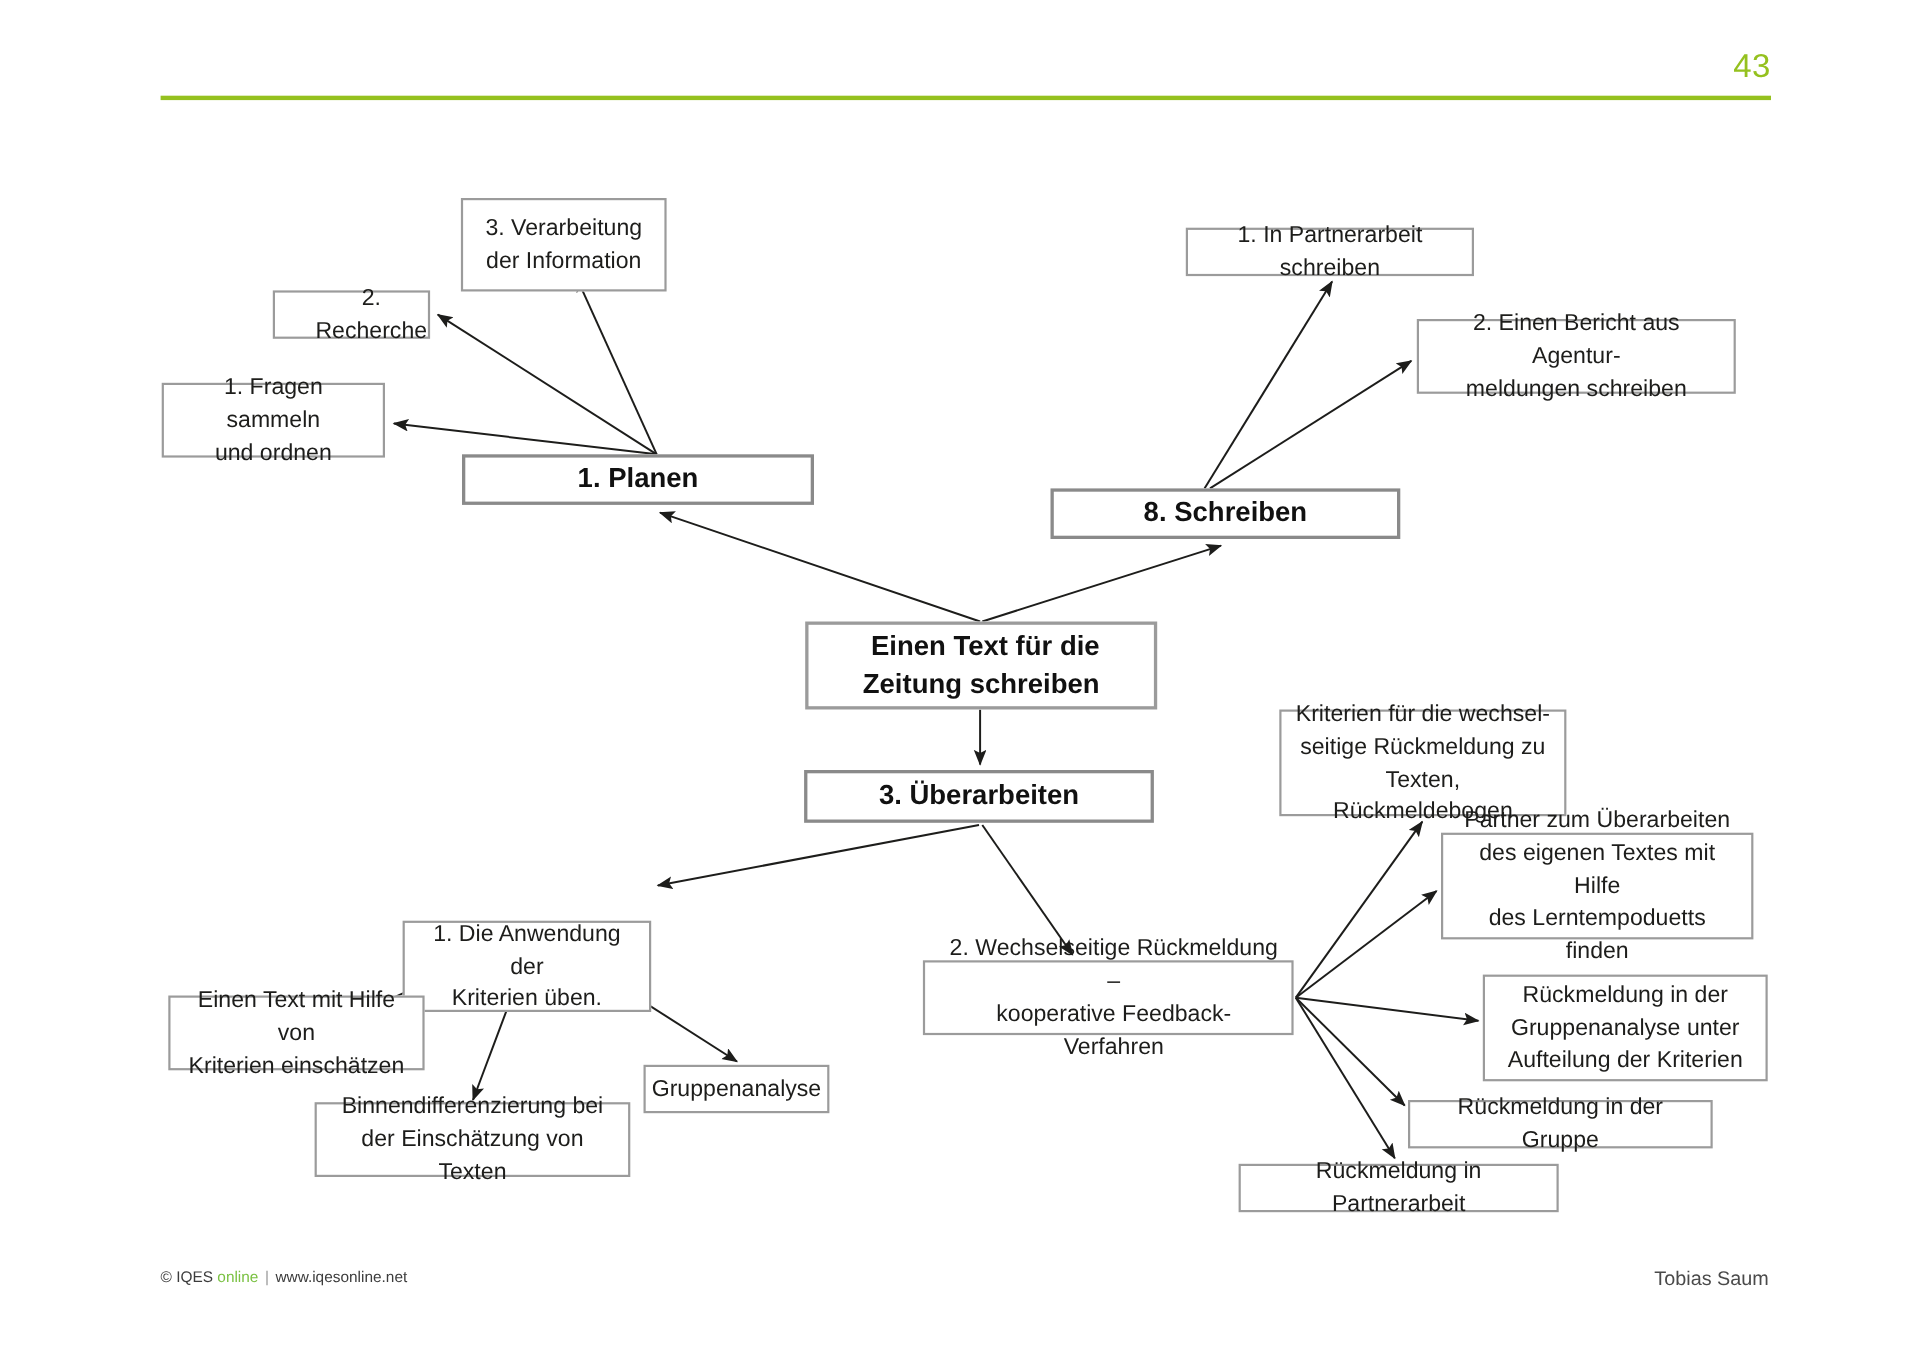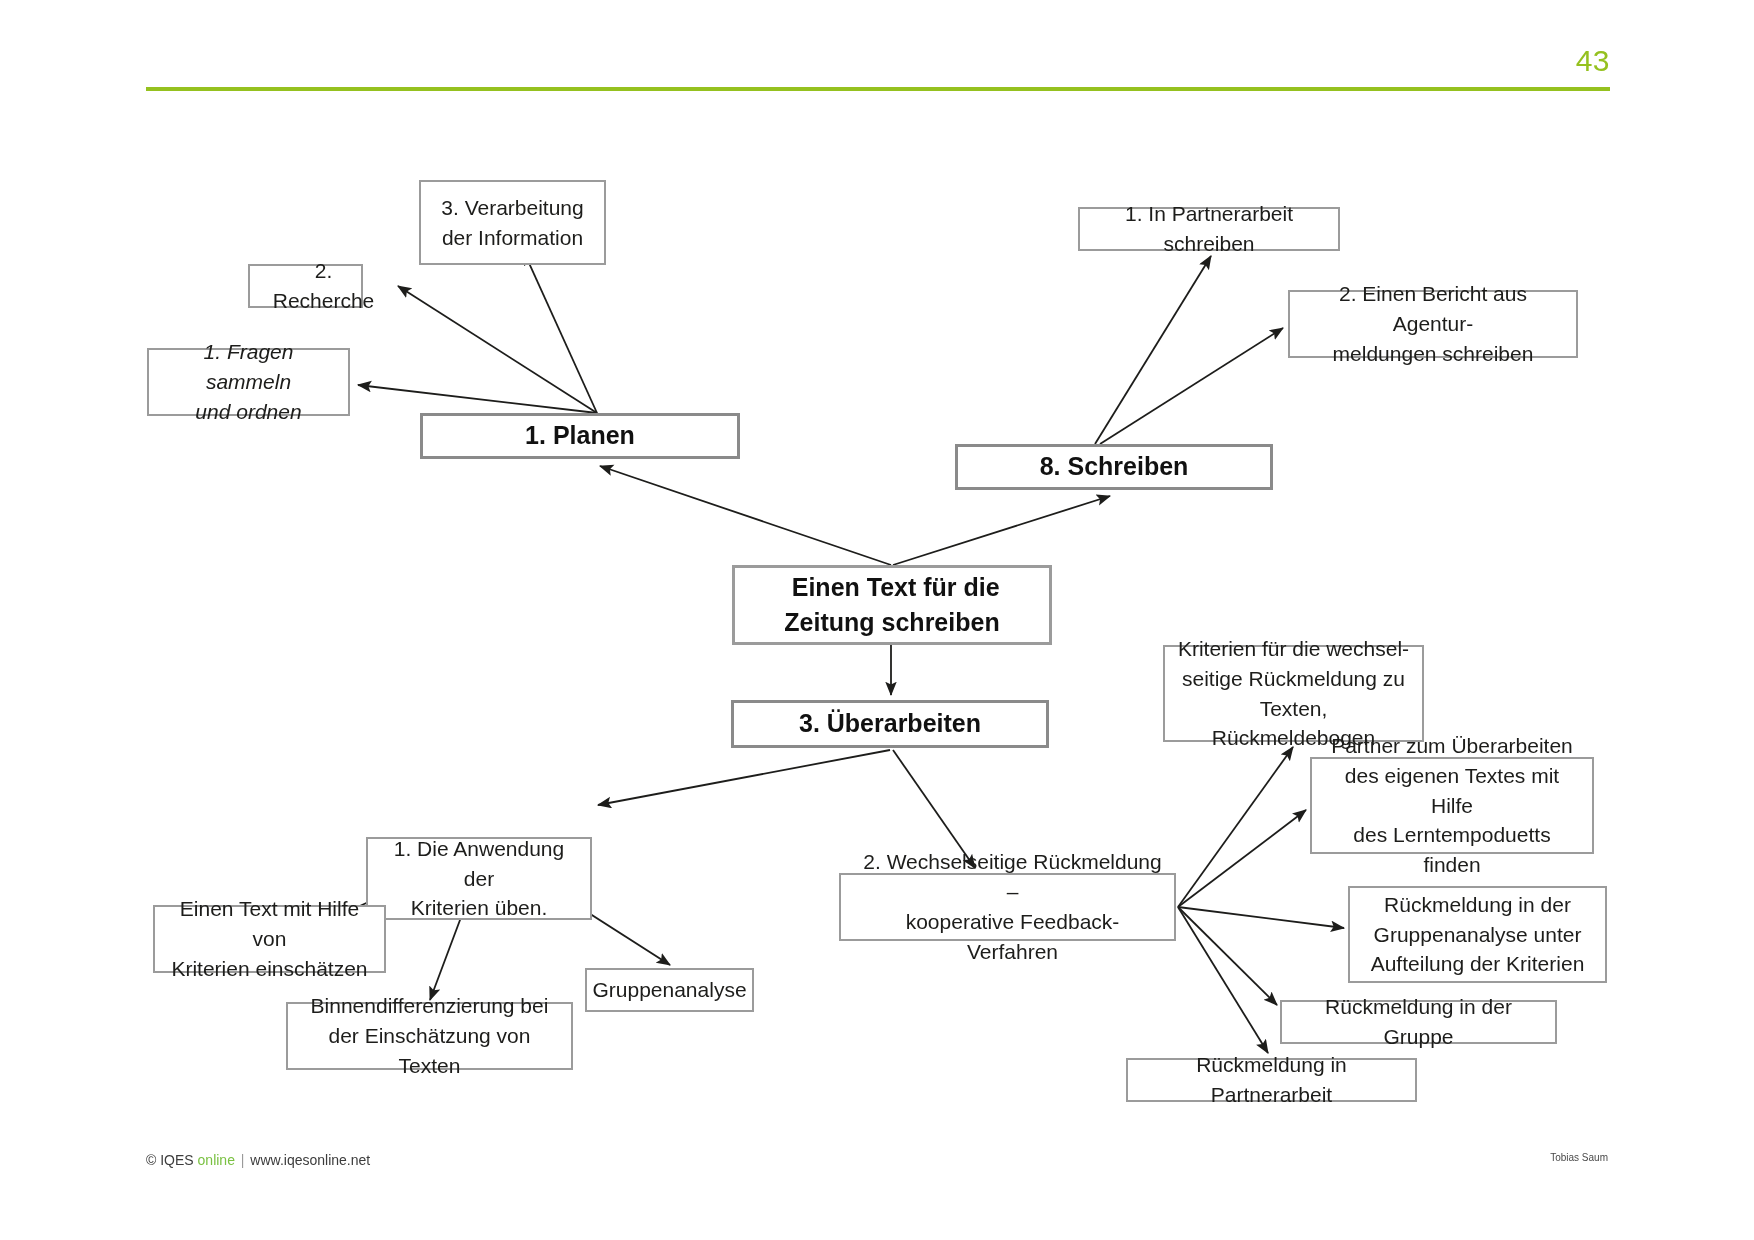--- a/index.html
+++ b/index.html
@@ -47,21 +47,21 @@
     font-size: 14px;
     color: #3c3c3c;
     white-space: nowrap;
   }
   #footer-left .green { color: #7ac142; }
   #footer-left .sep { color: #9a9a9a; padding: 0 2px; }
   #footer-right {
     position: absolute;
     right: 146px;
     top: 1152px;
-    font-size: 10px;
+    font-size: 18px;
     color: #4a4a4a;
     white-space: nowrap;
     text-align: right;
   }
 
   
   #diagram {
     position: absolute;
     left: 0;
     top: 0;
@@ -143,23 +143,23 @@
           <line x1="1178" y1="907" x2="1277" y2="1005" stroke="#1d1d1b" stroke-width="1.8" marker-end="url(#arrowhead)"></line>
           <line x1="1178" y1="907" x2="1268" y2="1053" stroke="#1d1d1b" stroke-width="1.8" marker-end="url(#arrowhead)"></line>
         </g>
     </svg>
     <div id="node-layer">
         <div class="node root" style="left: 732px; top: 565px; width: 320px; height: 80px;">Einen Text für die
 Zeitung schreiben</div>
         <div class="node strong" style="left: 420px; top: 413px; width: 320px; height: 46px;">1. Planen</div>
         <div class="node strong" style="left: 955px; top: 444px; width: 318px; height: 46px;">8. Schreiben</div>
         <div class="node strong" style="left: 731px; top: 700px; width: 318px; height: 48px;">3. Überarbeiten</div>
-        <div class="node" style="left: 147px; top: 348px; width: 203px; height: 68px; font-style: italic;">1. Fragen sammeln
+        <div class="node" style="left: 147px; top: 348px; width: 203px; height: 68px;">1. Fragen sammeln
 und ordnen</div>
-        <div class="node" style="left: 248px; top: 264px; width: 115px; height: 44px; padding-left: 48px;">2. Recherche</div>
+        <div class="node" style="left: 248px; top: 264px; width: 143px; height: 44px; padding-left: 48px;">2. Recherche</div>
         <div class="node" style="left: 419px; top: 180px; width: 187px; height: 85px;">3. Verarbeitung
 der Information</div>
         <div class="node" style="left: 1078px; top: 207px; width: 262px; height: 44px;">1. In Partnerarbeit schreiben</div>
         <div class="node" style="left: 1288px; top: 290px; width: 290px; height: 68px;">2. Einen Bericht aus Agentur-
 meldungen schreiben</div>
         <div class="node" style="left: 366px; top: 797px; width: 226px; height: 83px; margin-top: 40px;">1. Die Anwendung der
 Kriterien üben.</div>
         <div class="node" style="left: 839px; top: 873px; width: 337px; height: 68px; padding-left: 22px;">2. Wechselseitige Rückmeldung –
 kooperative Feedback-Verfahren</div>
         <div class="node" style="left: 153px; top: 905px; width: 233px; height: 68px;">Einen Text mit Hilfe von

